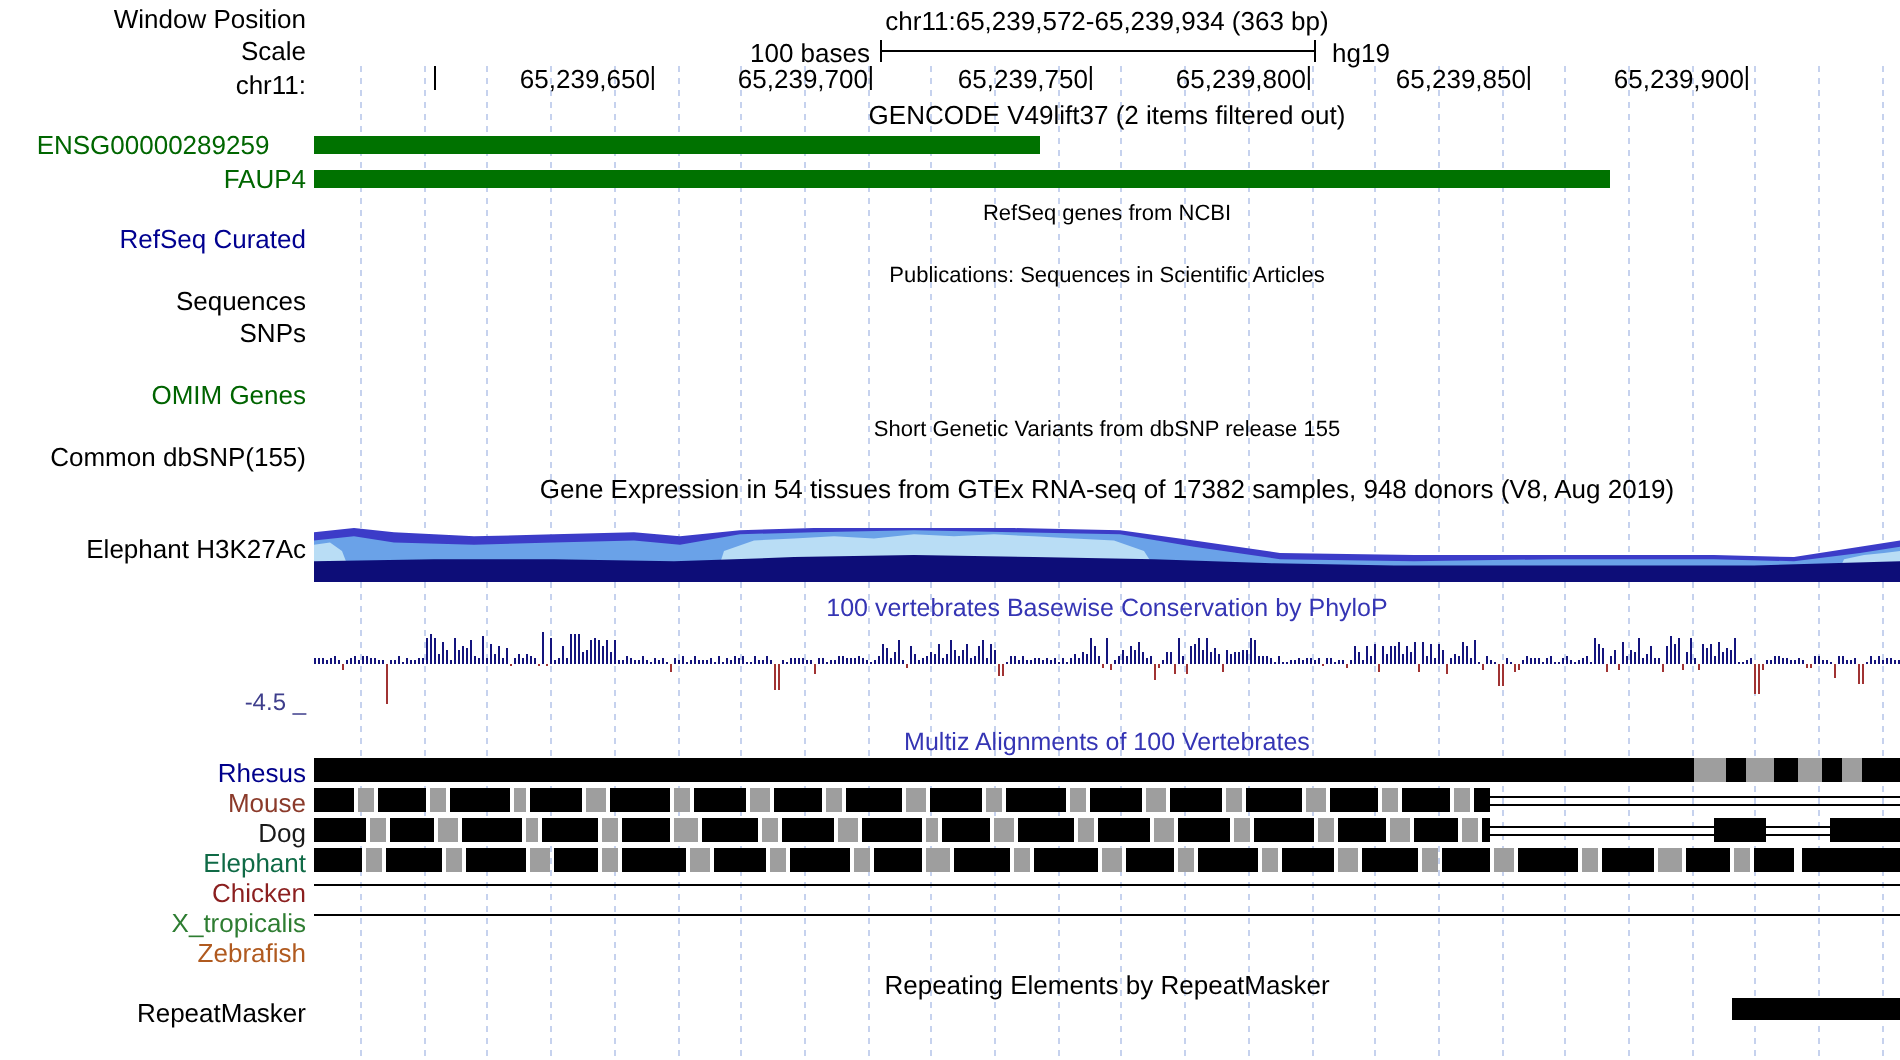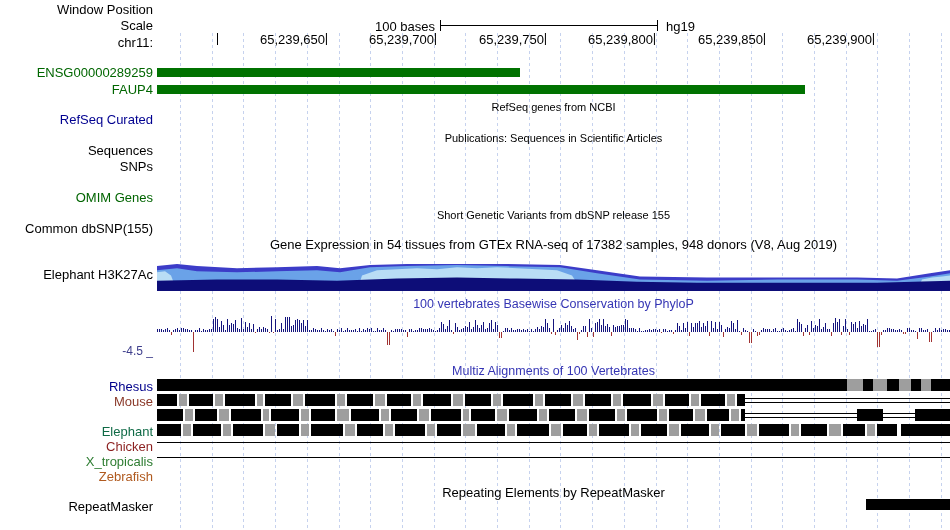--- a/index.html
+++ b/index.html
@@ -42,24 +42,25 @@
     <div class="llabel" style="top:19px">Scale</div>
     <div class="llabel" style="top:36px">chr11:</div>
     <div class="llabel" style="top:113px;color:#000090">RefSeq Curated</div>
     <div class="llabel" style="top:144px">Sequences</div>
     <div class="llabel" style="top:160px">SNPs</div>
     <div class="llabel" style="top:191px;color:#006400">OMIM Genes</div>
     <div class="llabel" style="top:222px">Common dbSNP(155)</div>
     <div class="llabel" style="top:268px">Elephant H3K27Ac</div>
     <div class="llabel" style="top:344px;color:#3e3e8c;font-size:12px">-4.5 _</div>
     <div class="llabel" style="top:500px">RepeatMasker</div>
-  <div class="llabel" style="top: 66px; color: rgb(0, 102, 0);">ENSG00000289259</div>
+  <div class="llabel" style="top: 66px; color: rgb(0, 102, 0); text-align: center;">ENSG00000289259</div>
       <div class="llabel" style="top: 83px; color: rgb(0, 102, 0);">FAUP4</div>
       <div class="llabel" style="top: 380px; color: rgb(0, 0, 139);">Rhesus</div>
       <div class="llabel" style="top: 395px; color: rgb(139, 58, 42);">Mouse</div>
+      <div class="llabel" style="top: 410px; color: rgb(26, 26, 26);">Dog</div>
       <div class="llabel" style="top: 425px; color: rgb(15, 106, 70);">Elephant</div>
       <div class="llabel" style="top: 440px; color: rgb(139, 31, 31);">Chicken</div>
       <div class="llabel" style="top: 455px; color: rgb(46, 125, 50);">X_tropicalis</div>
       <div class="llabel" style="top: 470px; color: rgb(176, 90, 31);">Zebrafish</div>
     </div>
 
   <div id="track-area">
     <div id="gridlines">
         <div class="gridline" style="left: 23px;"></div>
         <div class="gridline" style="left: 54.7px;"></div>
@@ -82,20 +83,21 @@
         <div class="gridline" style="left: 593.6px;"></div>
         <div class="gridline" style="left: 625.3px;"></div>
         <div class="gridline" style="left: 657px;"></div>
         <div class="gridline" style="left: 688.7px;"></div>
         <div class="gridline" style="left: 720.4px;"></div>
         <div class="gridline" style="left: 752.1px;"></div>
         <div class="gridline" style="left: 783.8px;"></div>
       </div>
 
     <div id="top-line">
+      <span>chr11:65,239,572-65,239,934 (363 bp)</span>
     </div>
 
     <div class="scale-text">100 bases</div>
     <div class="scale-bar"></div>
     <div class="hg19">hg19</div>
 
     <div id="ruler-ticks">
         <div class="rtick" style="left: 61px;">
           <span class="rtick-label"></span>
           <span class="rtick-line"></span>
@@ -119,20 +121,21 @@
         <div class="rtick" style="left: 608px;">
           <span class="rtick-label">65,239,850</span>
           <span class="rtick-line"></span>
         </div>
         <div class="rtick" style="left: 717px;">
           <span class="rtick-label">65,239,900</span>
           <span class="rtick-line"></span>
         </div>
       </div>
 
+    <div class="chead" style="top:51px">GENCODE V49lift37 (2 items filtered out)</div>
     <div id="gencode-items">
         <div class="gbar" style="left: 0px; top: 68px; width: 363px; height: 9px; background: rgb(0, 114, 0);"></div>
         <div class="gbar" style="left: 0px; top: 85px; width: 648px; height: 9px; background: rgb(0, 114, 0);"></div>
       </div>
 
     <div class="chead sm" style="top:100px">RefSeq genes from NCBI</div>
     <div class="chead sm" style="top:131px">Publications: Sequences in Scientific Articles</div>
     <div class="chead sm" style="top:208px">Short Genetic Variants from dbSNP release 155</div>
     <div class="chead" style="top:238px">Gene Expression in 54 tissues from GTEx RNA-seq of 17382 samples, 948 donors (V8, Aug 2019)</div>
 

